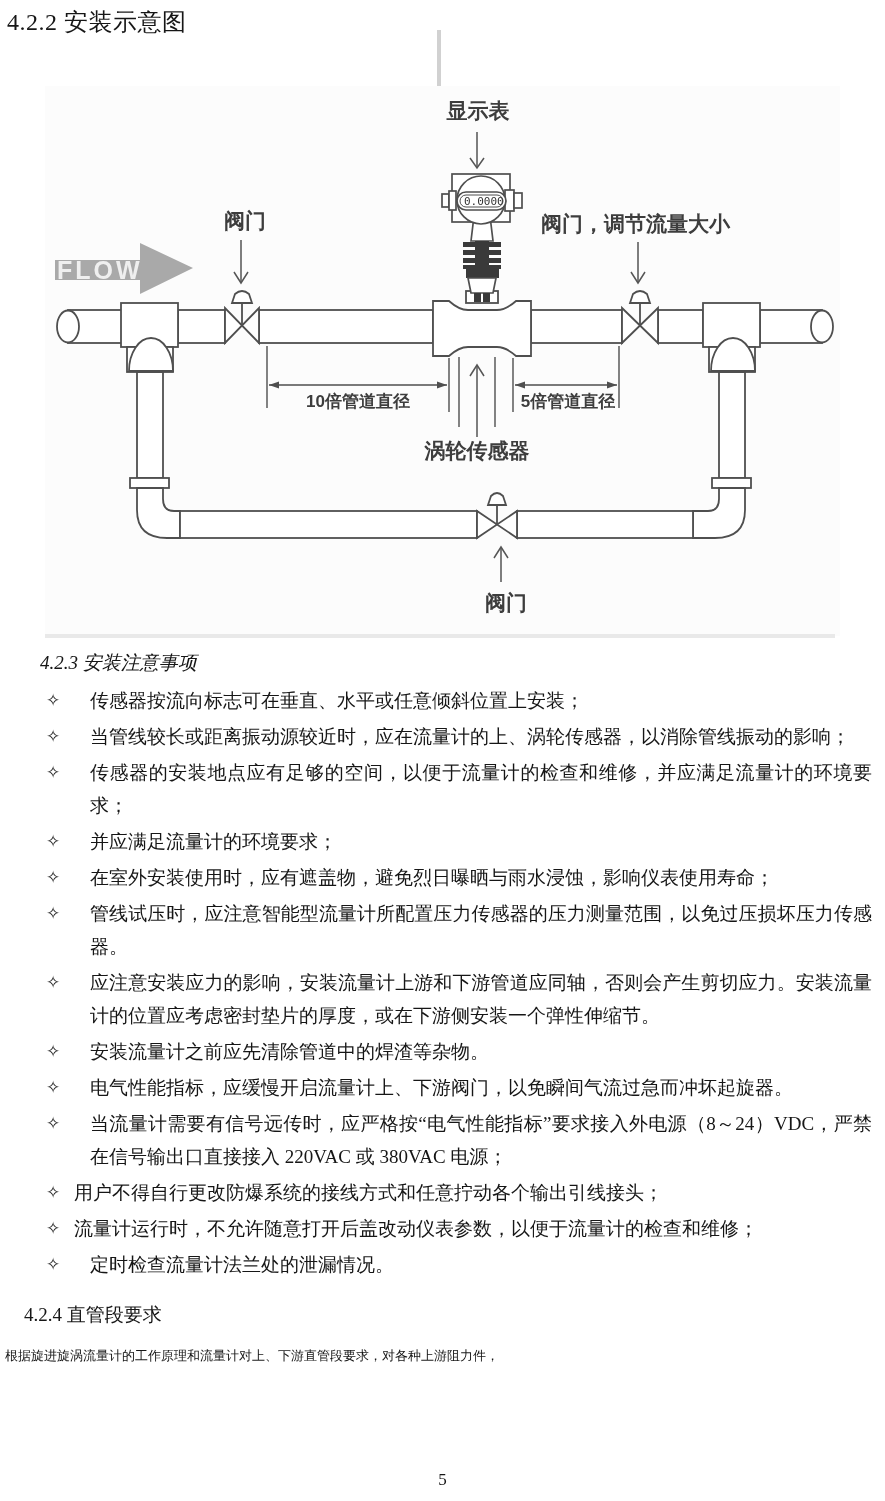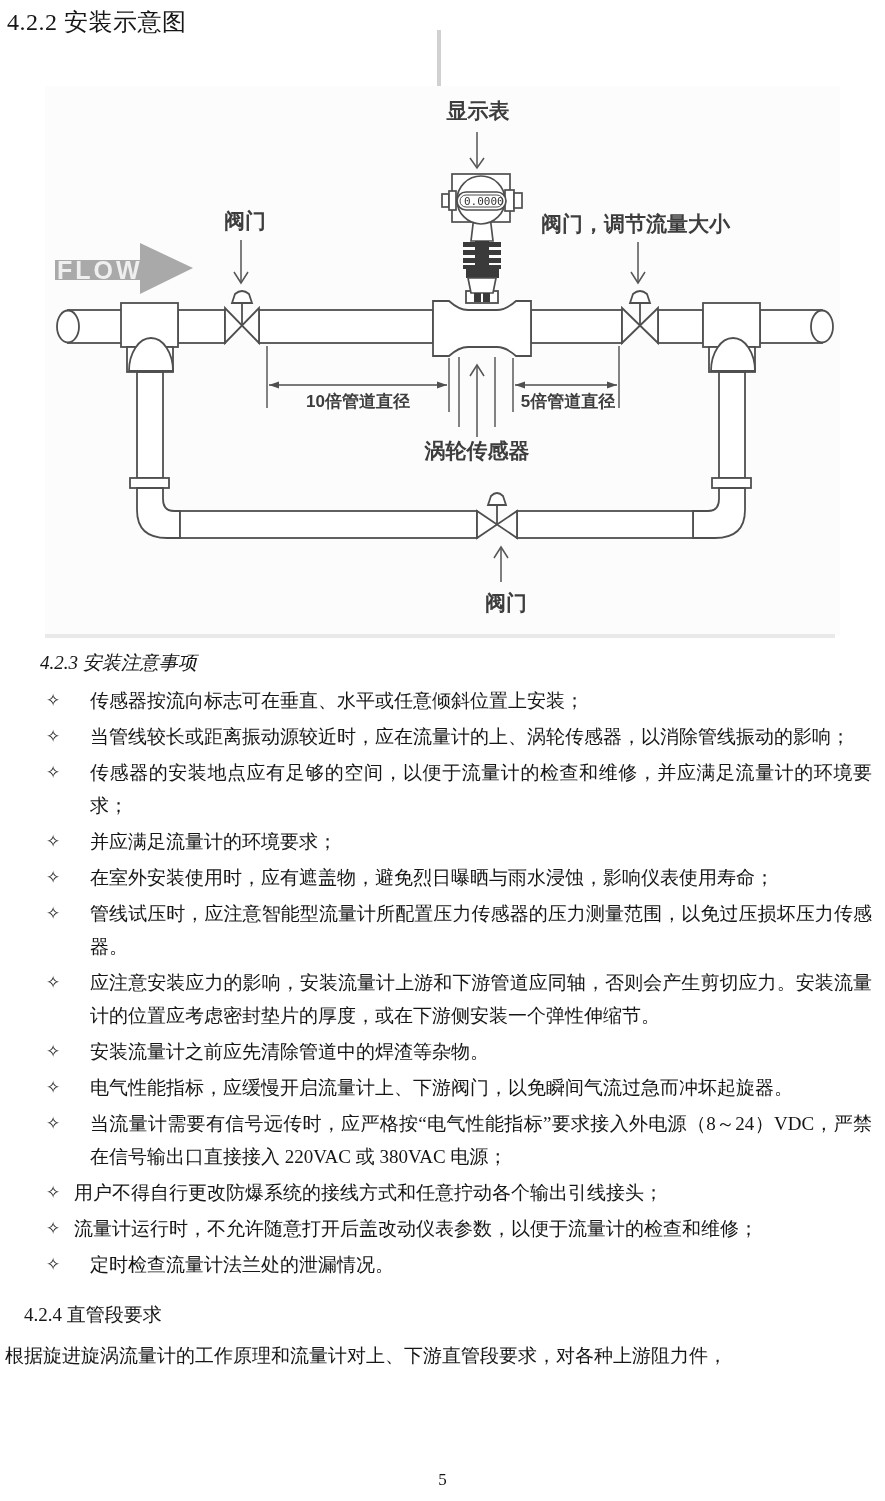--- a/index.html
+++ b/index.html
@@ -11,21 +11,21 @@
   .title422{top:6px;left:7px;font-size:24px;letter-spacing:.5px;}
   .scan-artifact{top:30px;left:437px;width:4px;height:92px;background:#9a9a9a;opacity:.45;}
   #diagram{top:0;left:0;}
   .sec423{top:650px;left:40px;font-size:19px;font-style:italic;}
   .notes{top:684px;left:46px;width:826px;list-style:none;margin:0;padding:0;}
   .notes li{display:flex;align-items:flex-start;line-height:33px;font-size:19px;margin-bottom:3px;}
   .notes .marker{flex:0 0 44px;font-size:17px;color:#222;}
   .notes li:nth-child(11) .marker,.notes li:nth-child(12) .marker{flex:0 0 28px;}
   .notes .txt{flex:1;text-align:justify;}
   .sec424{top:1302px;left:5px;font-size:19px;margin-left:19px;}
-  .para424{top:1339px;left:5px;width:877px;font-size:19px;line-height:33px;text-align:justify;}
+  .para424{top:1339px;left:5px;width:877px;font-size:13px;line-height:33px;text-align:justify;}
   .pagenum{top:1470px;left:0;width:885px;text-align:center;font-size:17px;}
   svg text.dlabel{font-family:"Liberation Sans","DejaVu Sans",sans-serif;font-weight:bold;fill:#3d3d3d;}
   svg text.lcd{font-family:"DejaVu Sans Mono",monospace;fill:#333;}
   svg text.flowtxt{font-family:"Liberation Sans","DejaVu Sans",sans-serif;font-weight:bold;fill:#efefef;letter-spacing:3px;}
 </style>
 </head>
 <body>
 
 <div class="abs title422">4.2.2 安装示意图</div>
 <div class="abs scan-artifact"></div>

